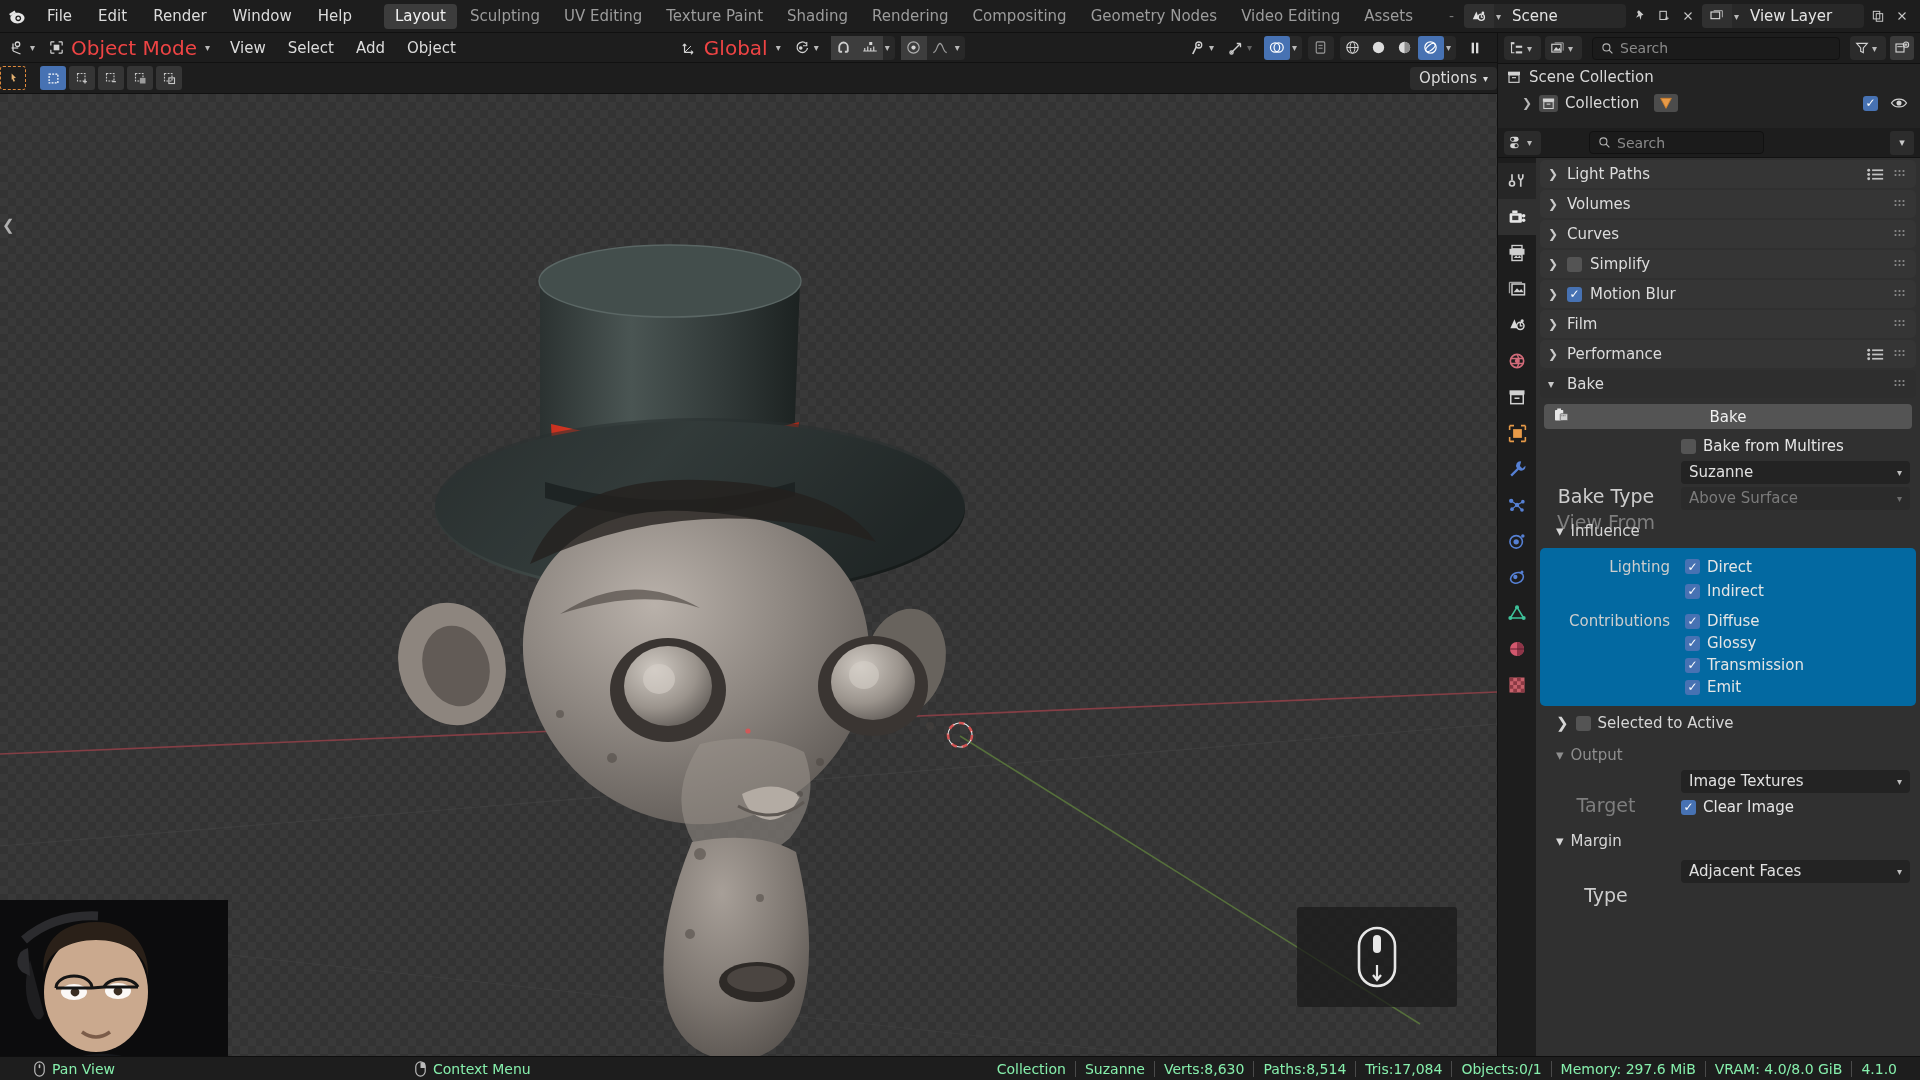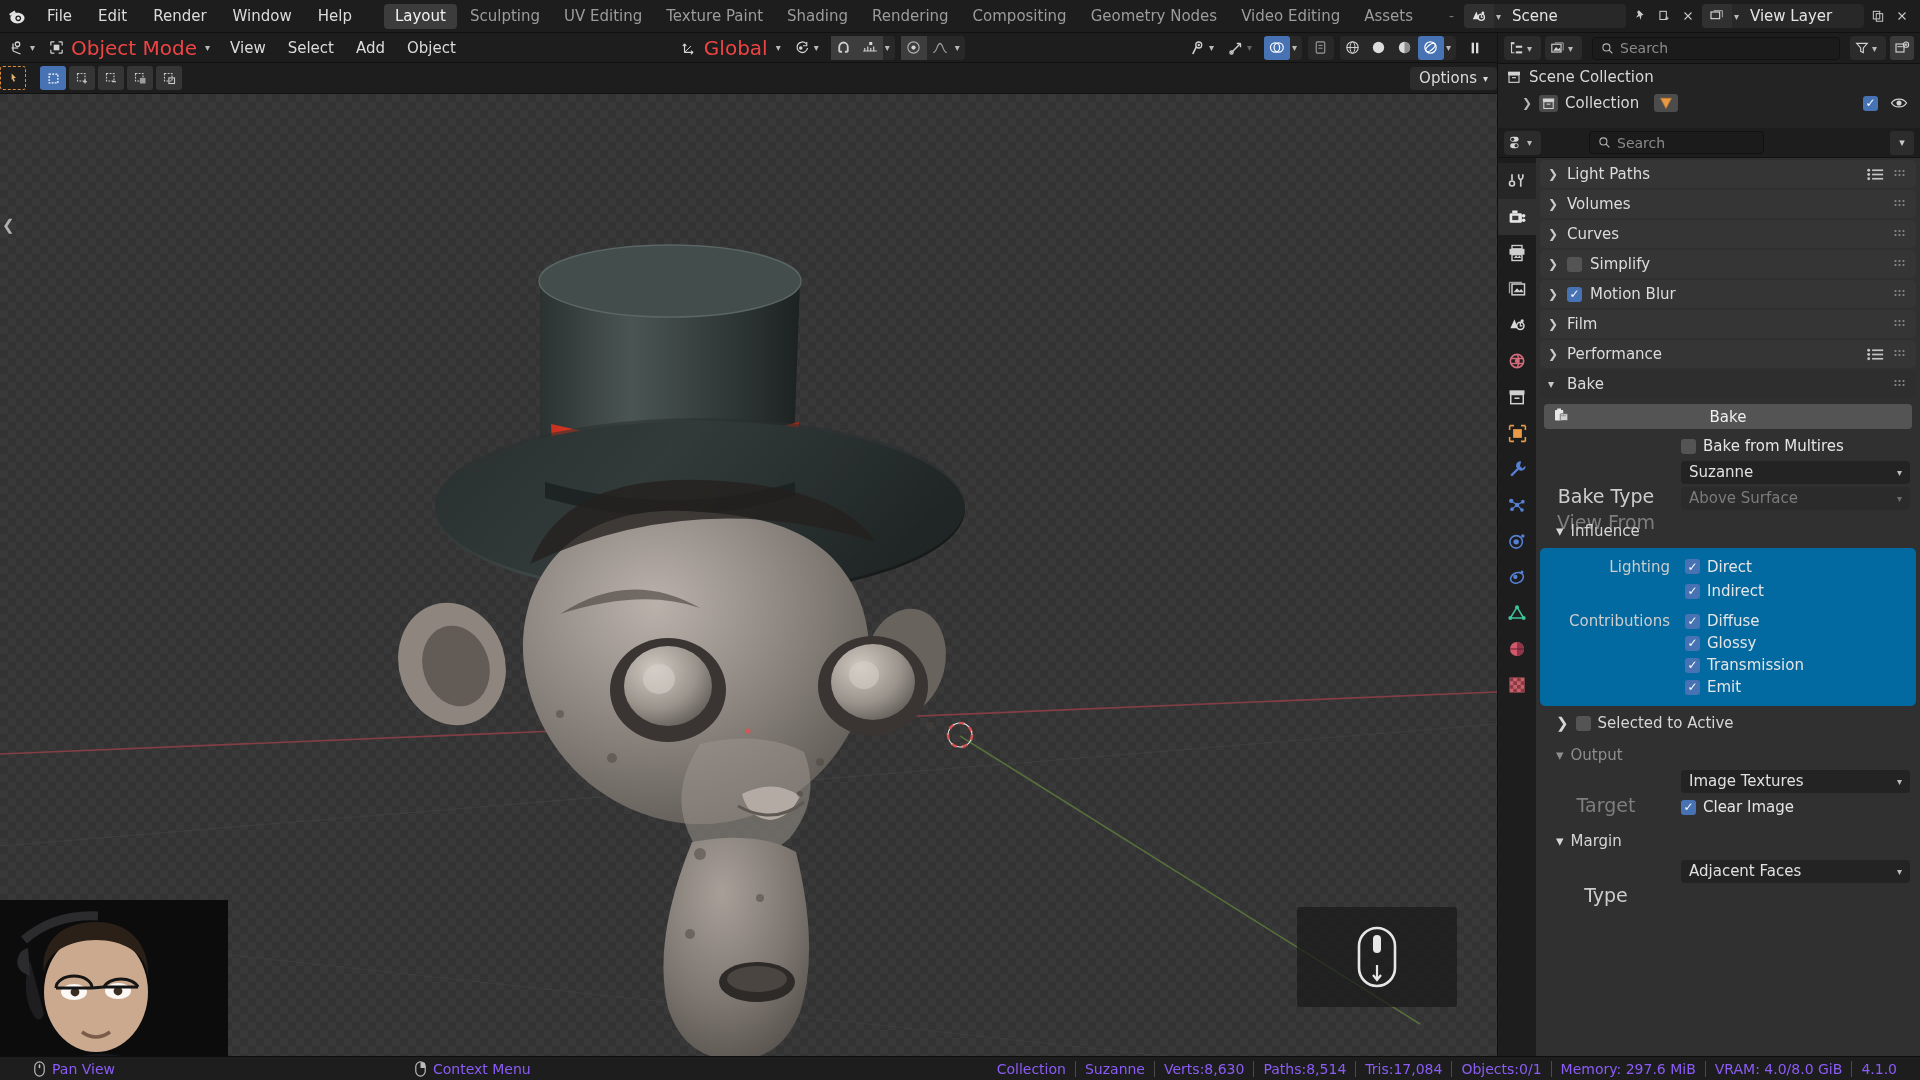--- a/index.html
+++ b/index.html
@@ -177,21 +177,21 @@
     display:flex; align-items:center; height:26px; padding-left:20px; gap:7px; font-size:15px; color:#d6d6d6;
   }
   .subpanel-head.dim{ color:#8e8e8e; }
   .cb-row{ display:flex; align-items:center; height:22px; font-size:15px; gap:7px; padding-left:10px;}
   .cb-row .pre{ width:128px; text-align:right; padding-right:8px; color:#cdcdcd;}
   .influence-box{ background:#0369a1; margin: 4px 4px; border-radius:5px; padding: 5px 0 8px 0;}
 
   
   .statusbar{
     position:absolute; left:0; bottom:0; width:1920px; height:24px; background:#1d1d1d;
-    display:flex; align-items:center; font-size:14px; color:#8b5cf6; border-top:1px solid #0e0e0e;margin-top:32px;
+    display:flex; align-items:center; font-size:14px; color:#86efac; border-top:1px solid #0e0e0e;margin-top:32px;
   }
   .sb-item{ display:flex; align-items:center; gap:7px; margin-left:34px; }
   .sb-right{ margin-left:auto; display:flex; align-items:center; padding-right:14px; gap:0px;}
   .sb-right span.seg{ padding:0 9px; border-left:1px solid #4a4a4a;}
   .sb-right span.seg:first-child{ border-left:none;}
   svg{ display:block; }
 </style>
 </head>
 <body>
 

